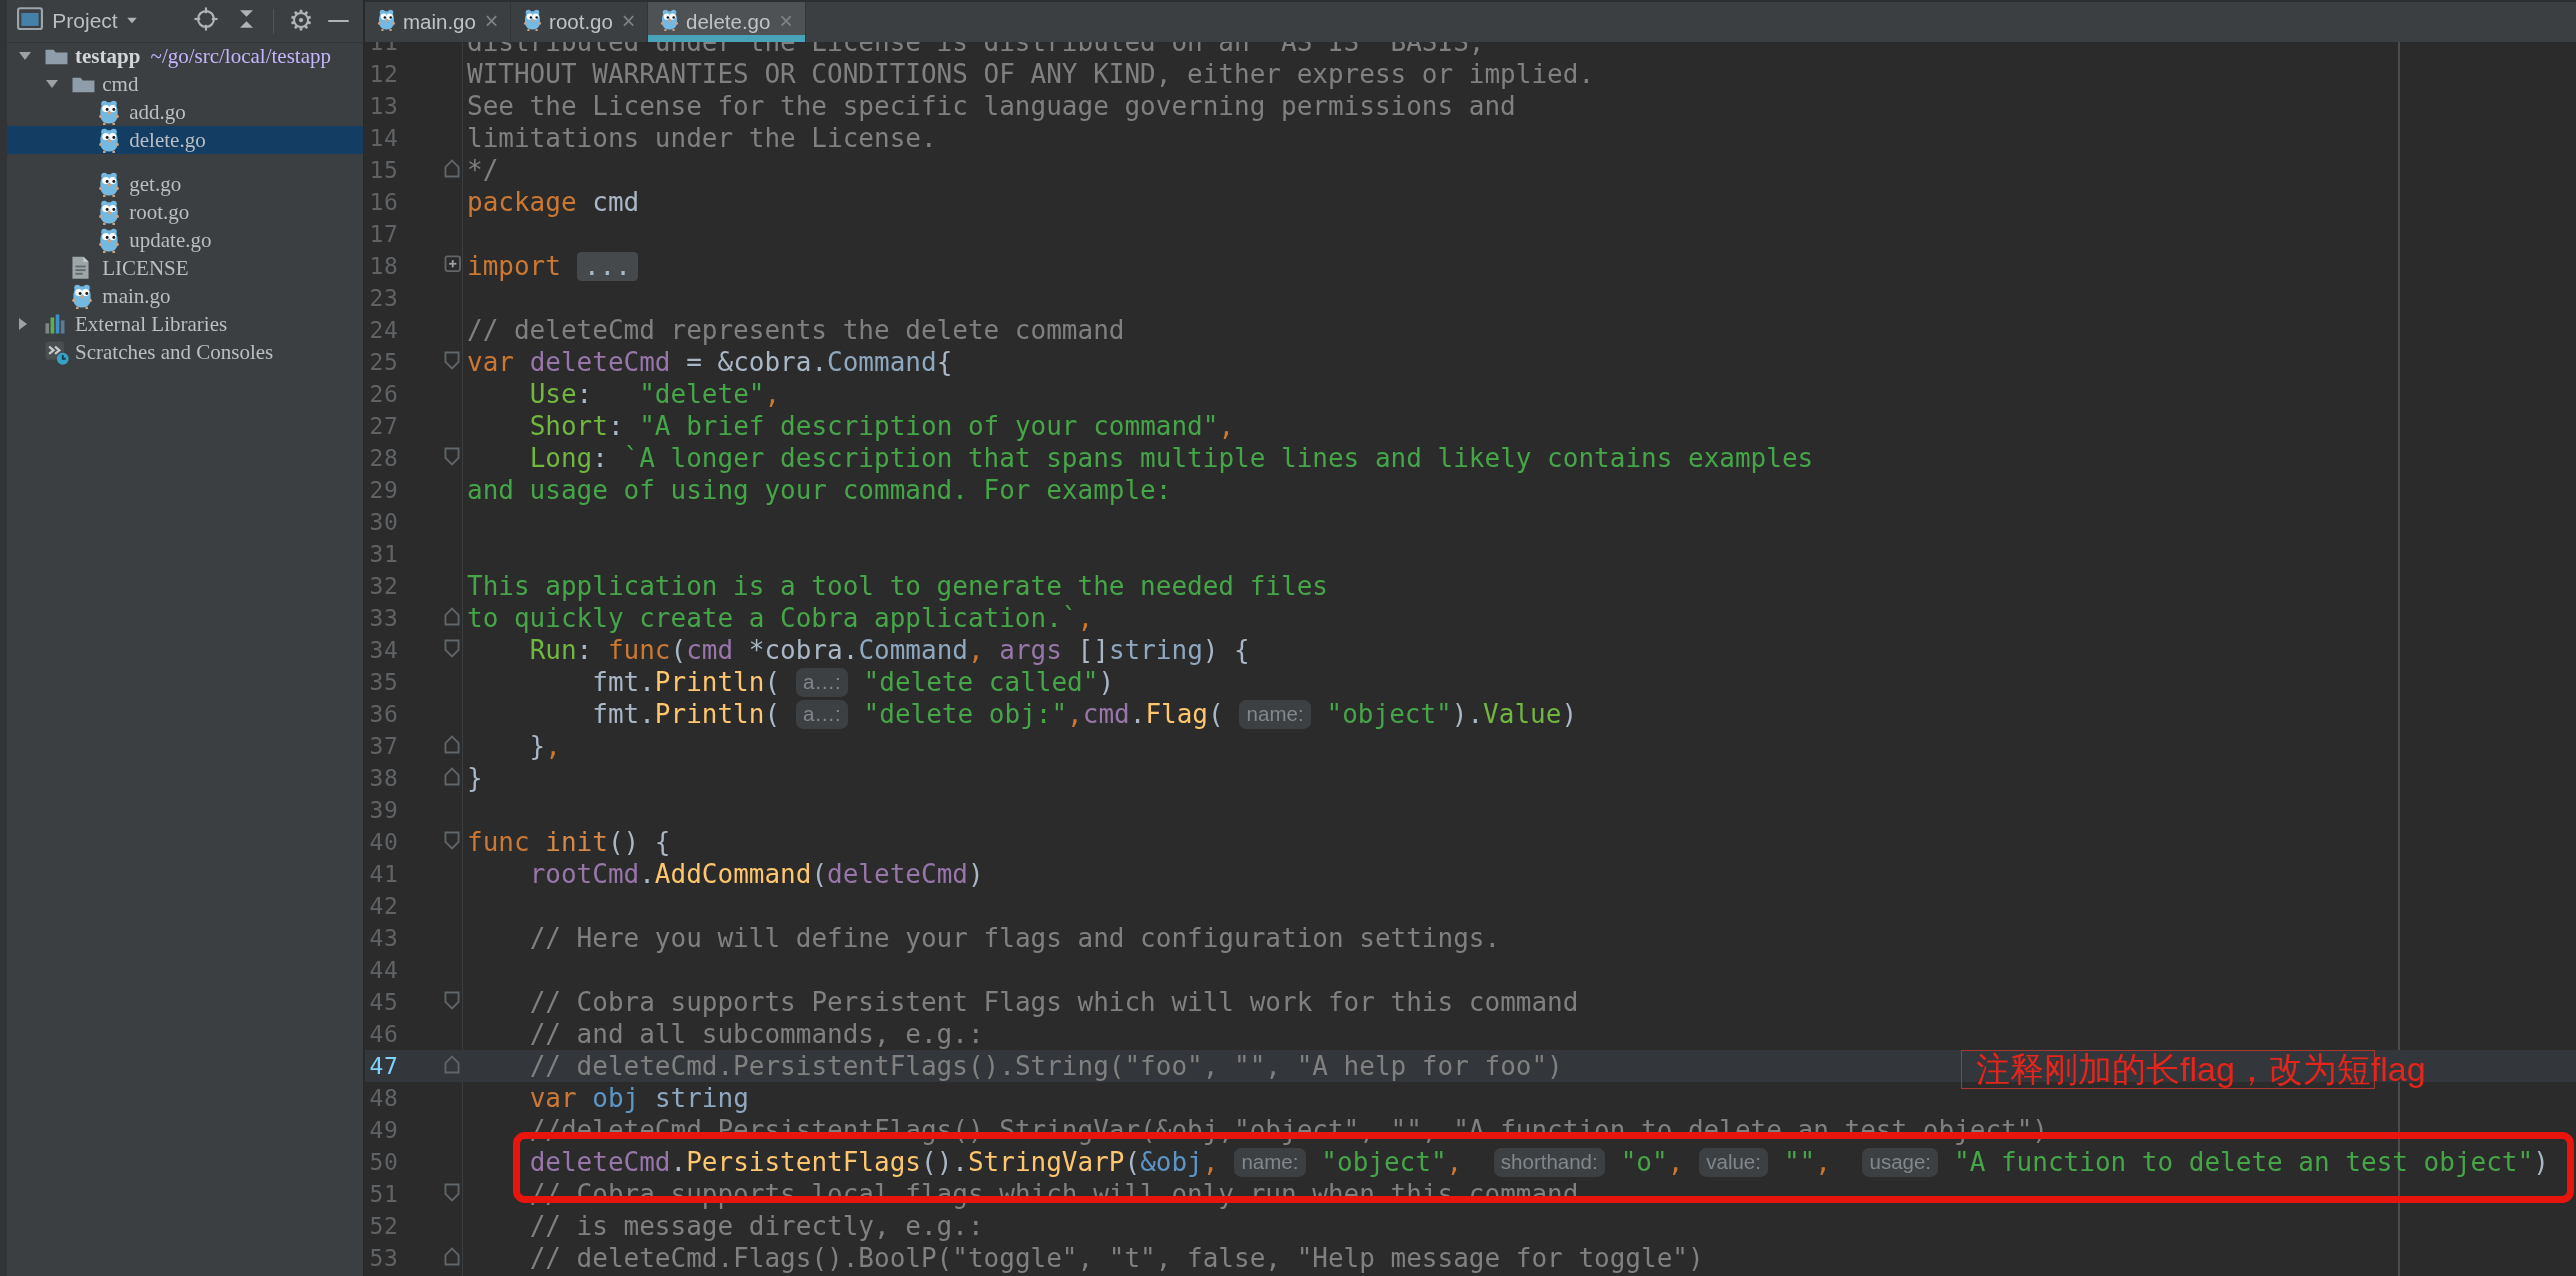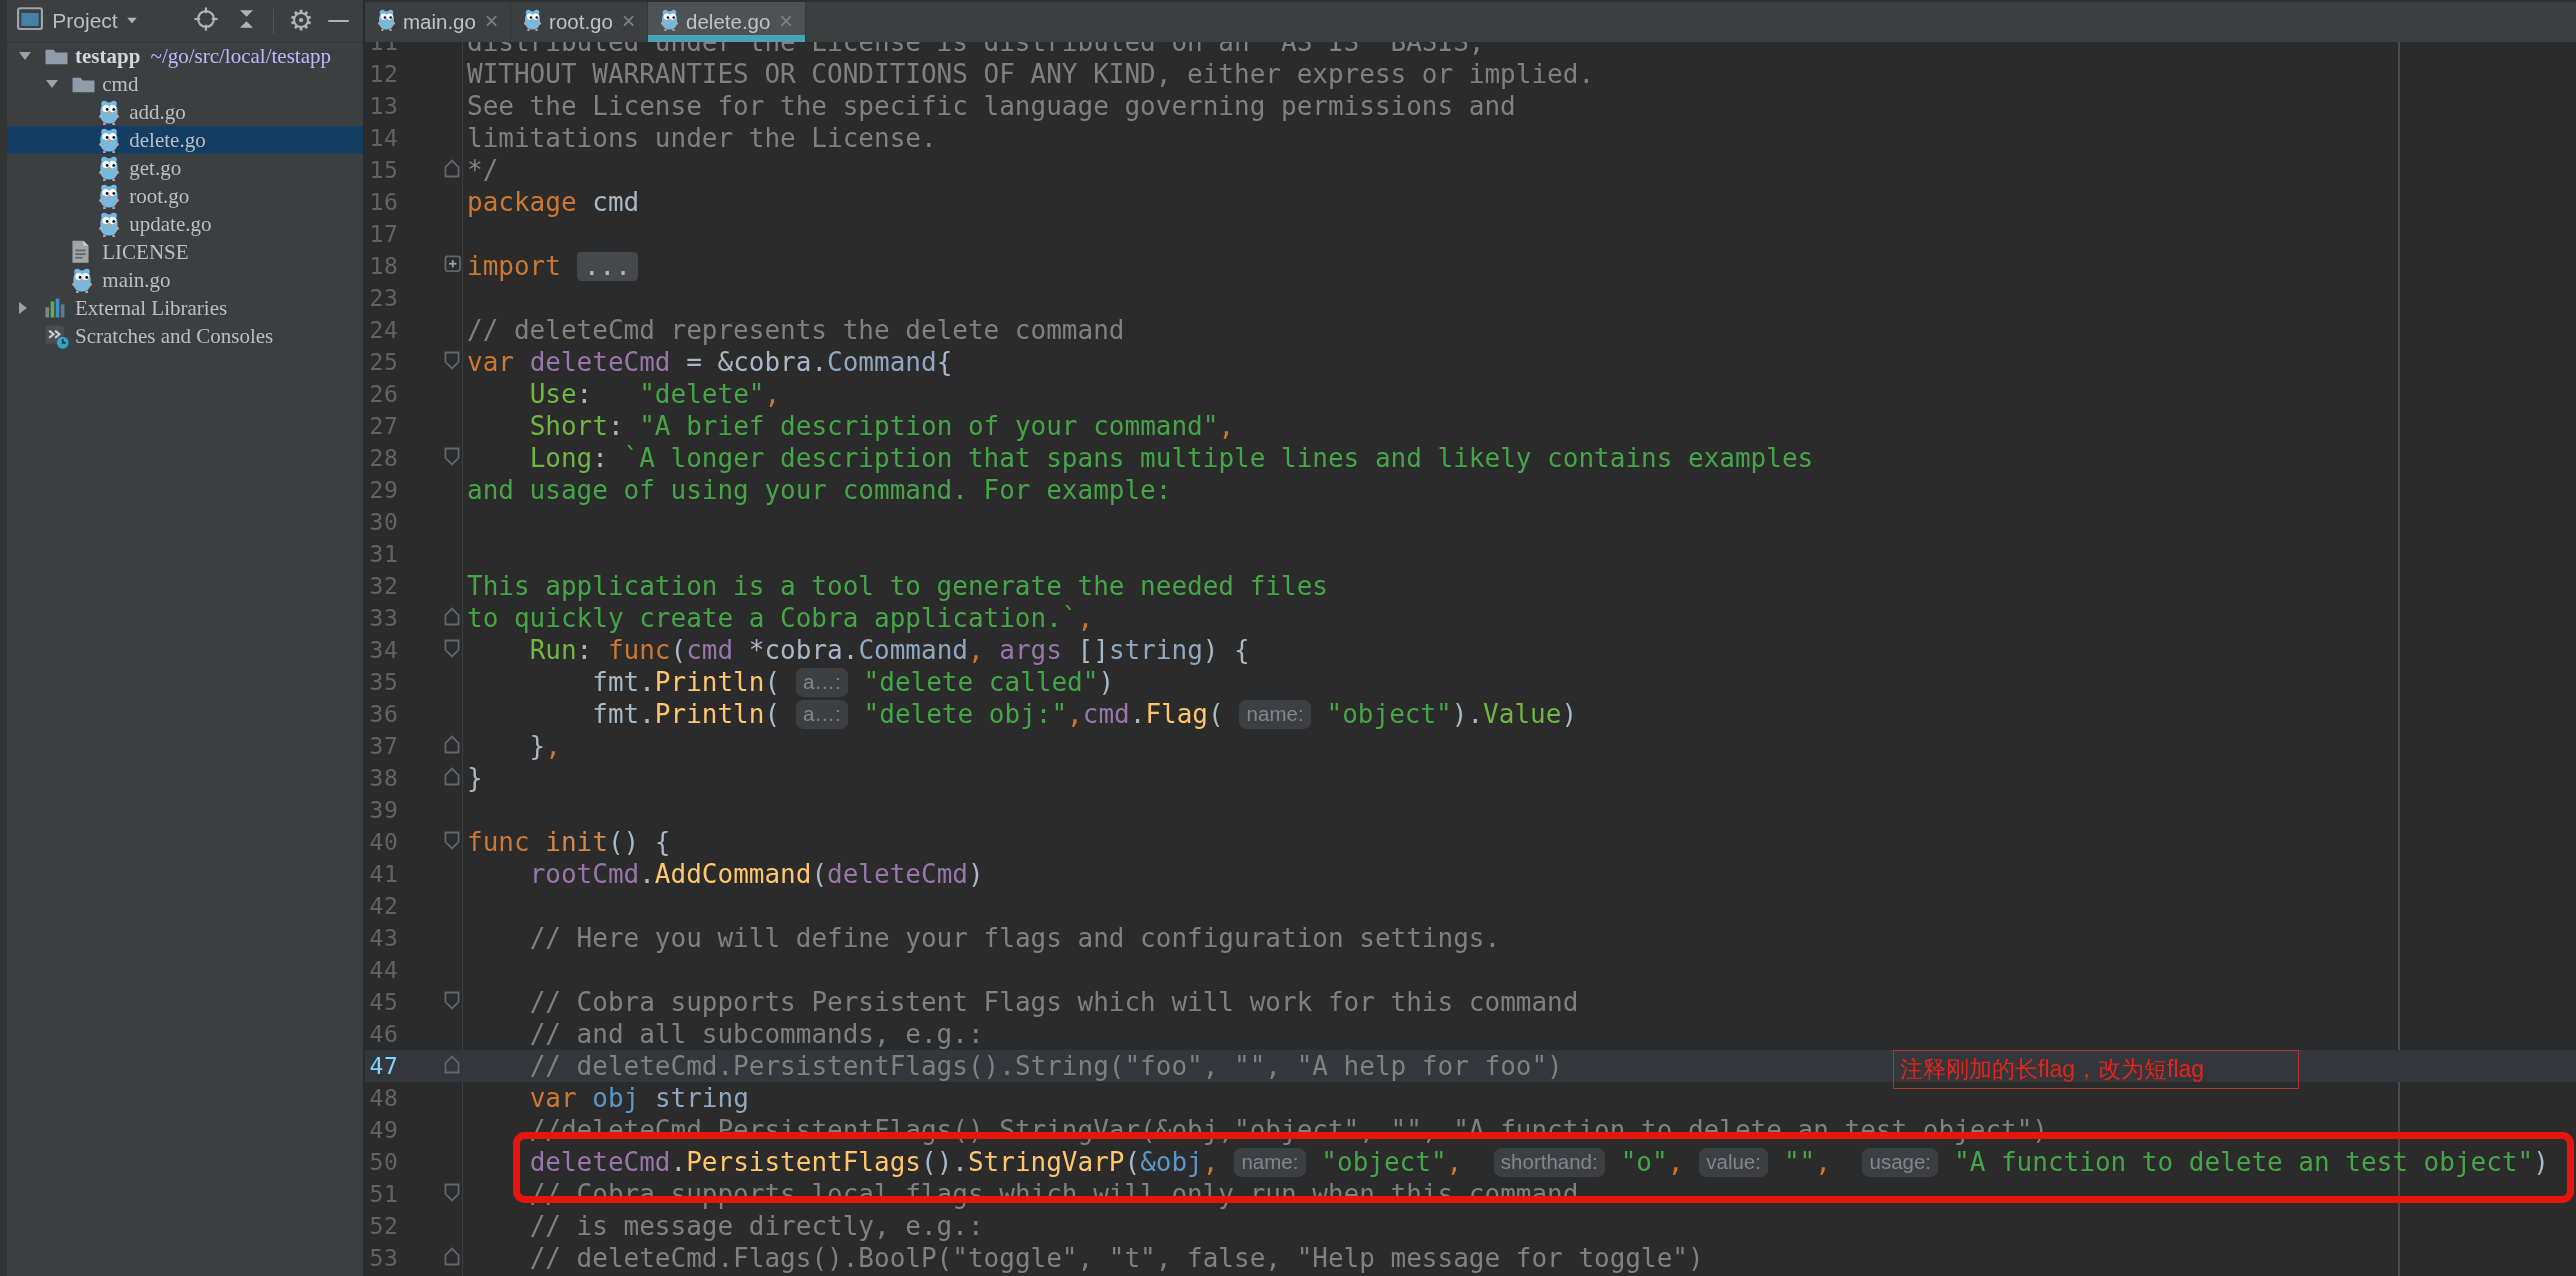--- a/index.html
+++ b/index.html
@@ -66,23 +66,23 @@
            background:#3D4043;color:#80878D;border-radius:7.3px;padding:0.7px 7.3px 2.9px;
            line-height:25px;vertical-align:1.5px;}
   .foldbadge{display:inline-block;background:#46494B;color:#A9B7C6;border-radius:4.4px;
              padding:0 7.3px;line-height:29px;}
 
   .pent{display:block;}
 
   
   #red-box{position:absolute;left:148px;top:1132px;width:2047px;height:57px;
            border:7.3px solid var(--err);border-radius:11.7px;z-index:6;}
-  #annotation{position:absolute;left:1528px;top:1050px;width:398px;height:37px;
-              border:1.5px solid #A83830;color:var(--ann);font-size:23px;line-height:37px;
-              padding-left:6px;z-index:6;white-space:nowrap;}
+  #annotation{position:absolute;left:1596px;top:1050px;width:398px;height:37px;
+              border:1.5px solid #A83830;color:var(--ann);font-size:34px;line-height:37px;
+              padding-left:14px;z-index:6;white-space:nowrap;}
 </style>
 </head>
 <body>
 
 <div id="app" style="--kw: #CC7832; --com: #808080; --str: #45A648; --grn: #70B73F; --pvar: #9876AA; --typ: #8FA8C0; --blu: #5C96C9; --fn: #FFC66D; --decl: #D5884A; --pln: #A9B7C6; --tab_accent: #48A3B8; --tree_selection: #133D63; --err: #E8150F; --ann: #E5251B;">
   <div id="stripe"></div>
 
   <div id="panel">
     <div id="panel-header">
       <div class="ph-left">
@@ -173,21 +173,21 @@
               <circle cx="20.2" cy="12.2" r="1.9" fill="#15181a"></circle>
               <ellipse cx="14.4" cy="16.6" rx="2.6" ry="1.8" fill="#C9A287"></ellipse>
               <circle cx="3.4" cy="21" r="2" fill="#C9A287"></circle>
               <circle cx="24.6" cy="21" r="2" fill="#C9A287"></circle>
               <circle cx="8" cy="30.6" r="1.8" fill="#C9A287"></circle>
               <circle cx="20" cy="30.6" r="1.8" fill="#C9A287"></circle>
             </svg>
           </span>
           <span class="t-label">delete.go</span>
         </div>
-        <div class="trow" style="padding-left: 66px;">
+        <div class="trow" style="padding-left: 66px; margin-top: 16px;">
           <span class="t-arrow"></span>
           <span class="t-icon">
             <svg width="22" height="25" viewBox="0 0 28 32">
               <circle cx="8" cy="5" r="4" fill="#74B9E2"></circle>
               <circle cx="20" cy="5" r="4" fill="#74B9E2"></circle>
               <rect x="3" y="3" width="22" height="27" rx="10" fill="#74B9E2"></rect>
               <circle cx="10" cy="11" r="4.6" fill="#fff"></circle>
               <circle cx="18.6" cy="11" r="4.6" fill="#fff"></circle>
               <circle cx="11.6" cy="12.2" r="1.9" fill="#15181a"></circle>
               <circle cx="20.2" cy="12.2" r="1.9" fill="#15181a"></circle>

